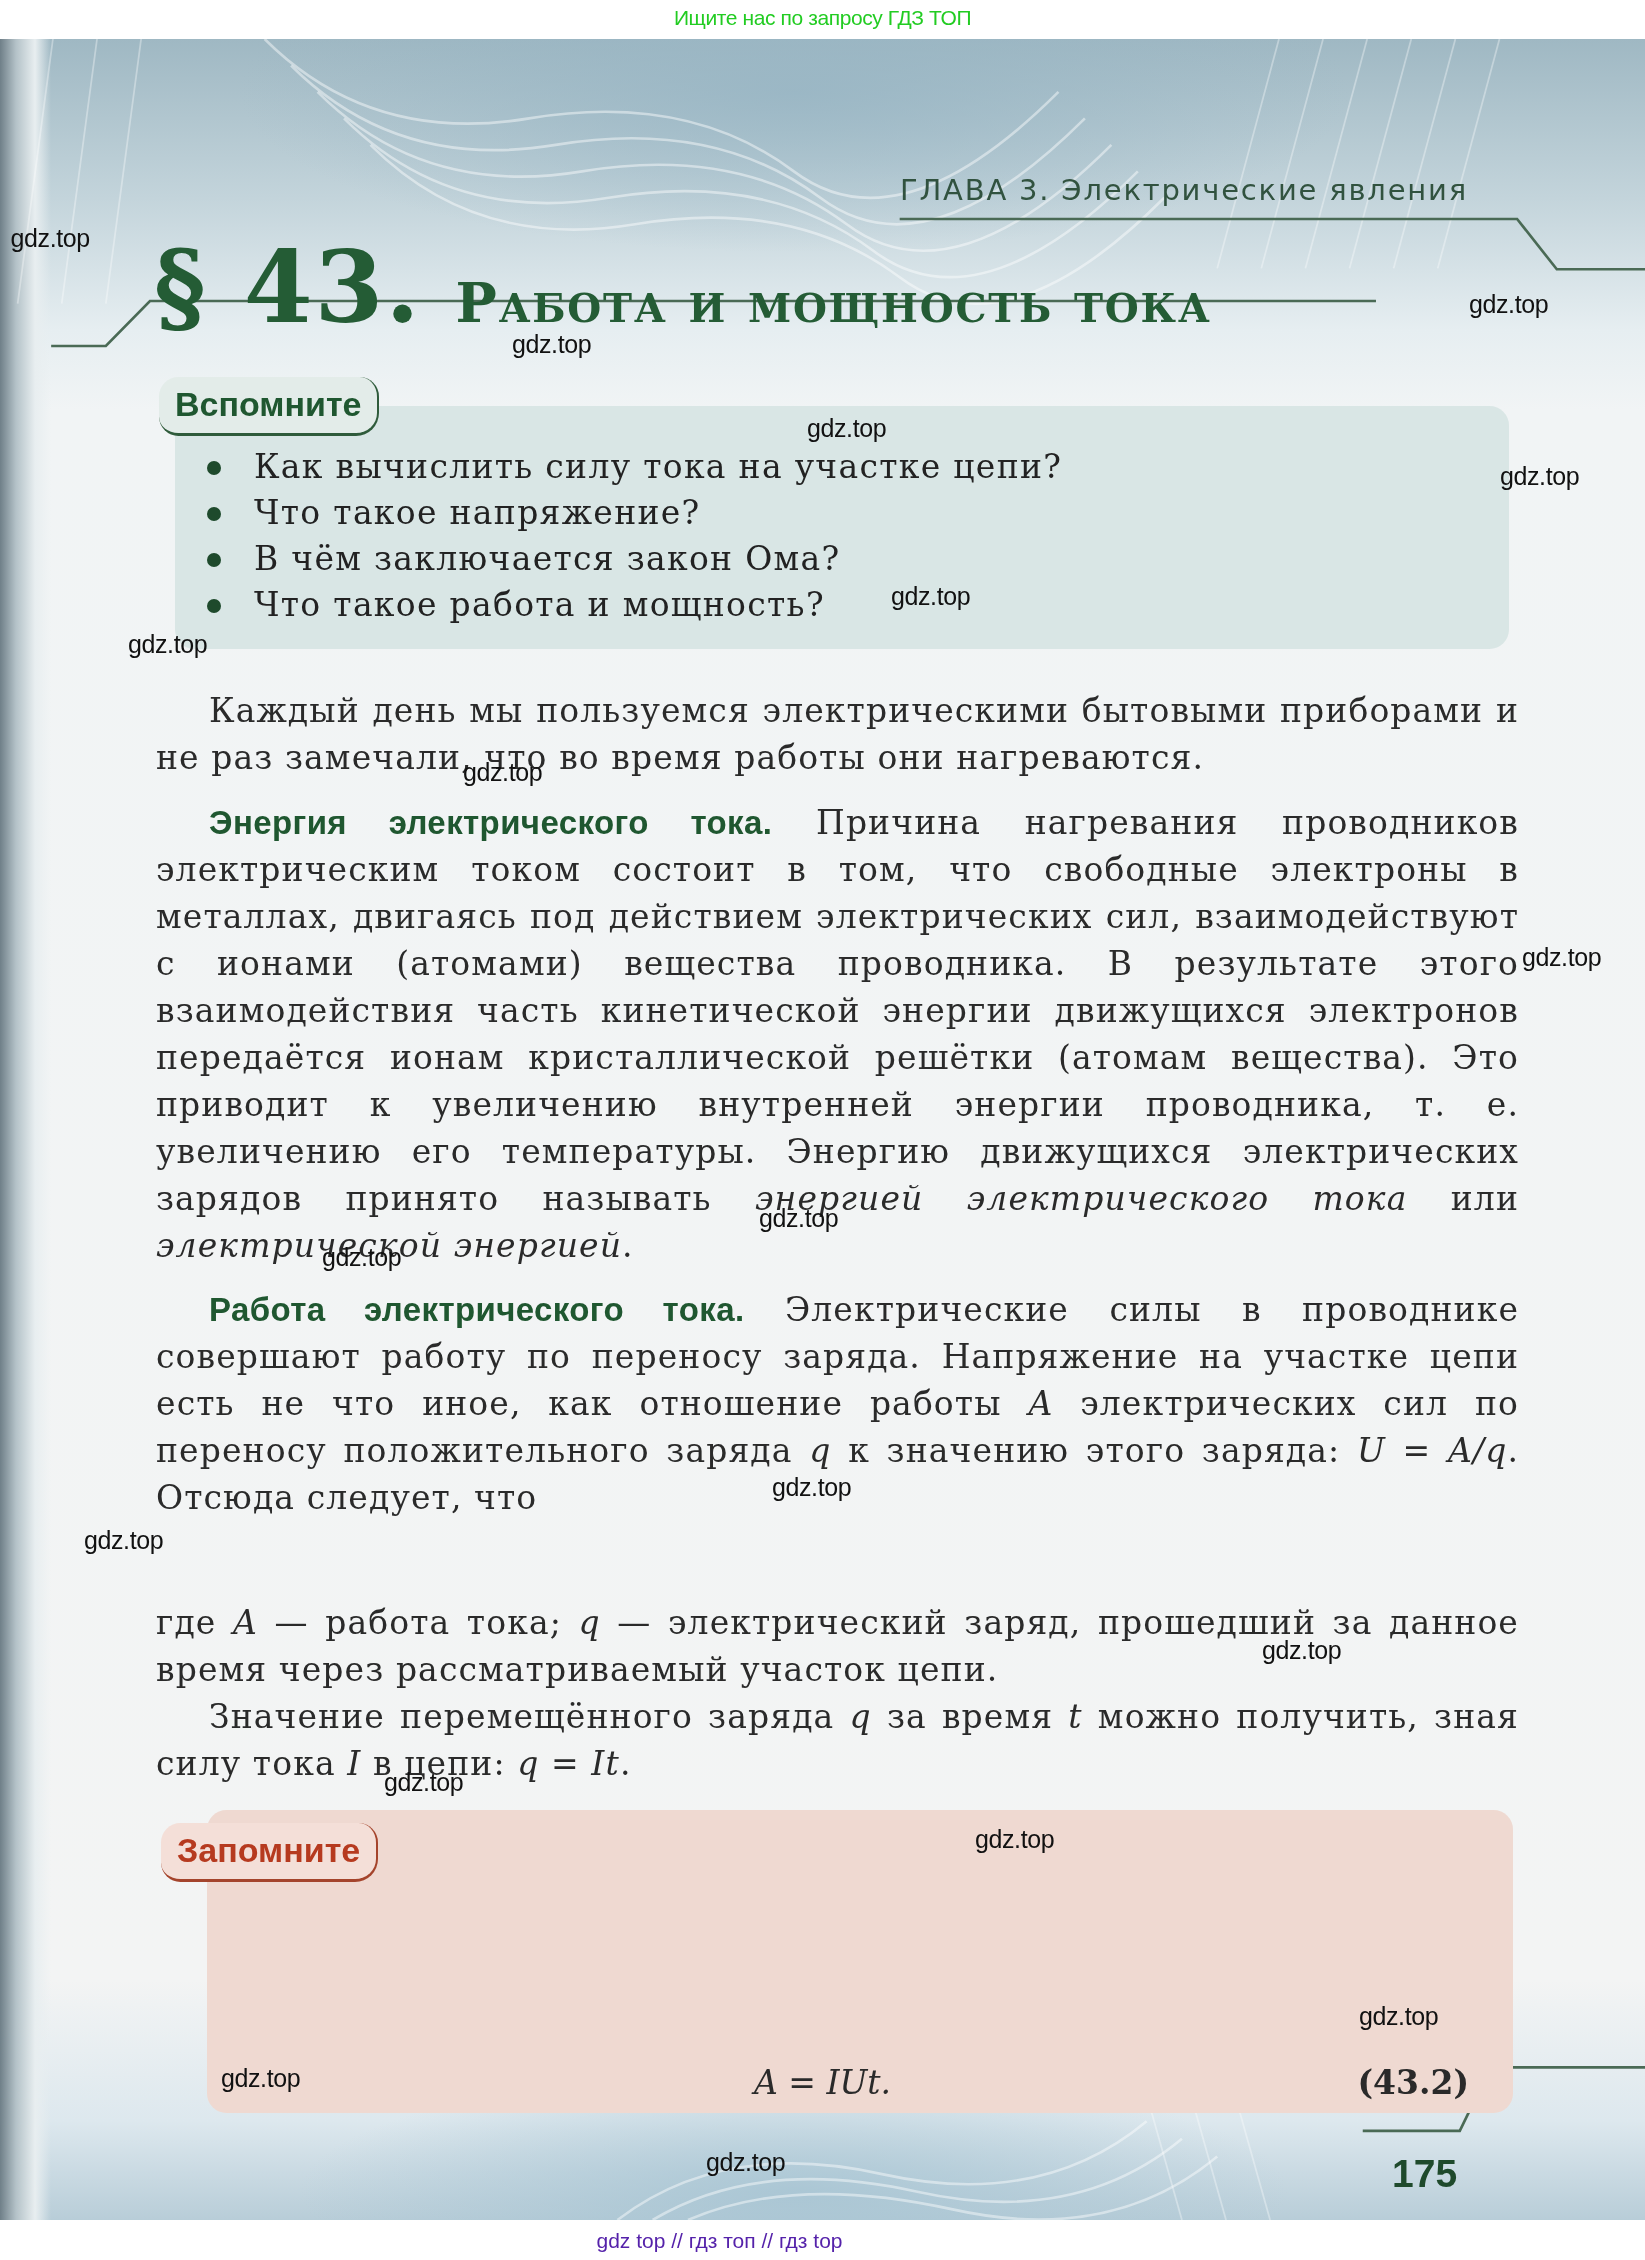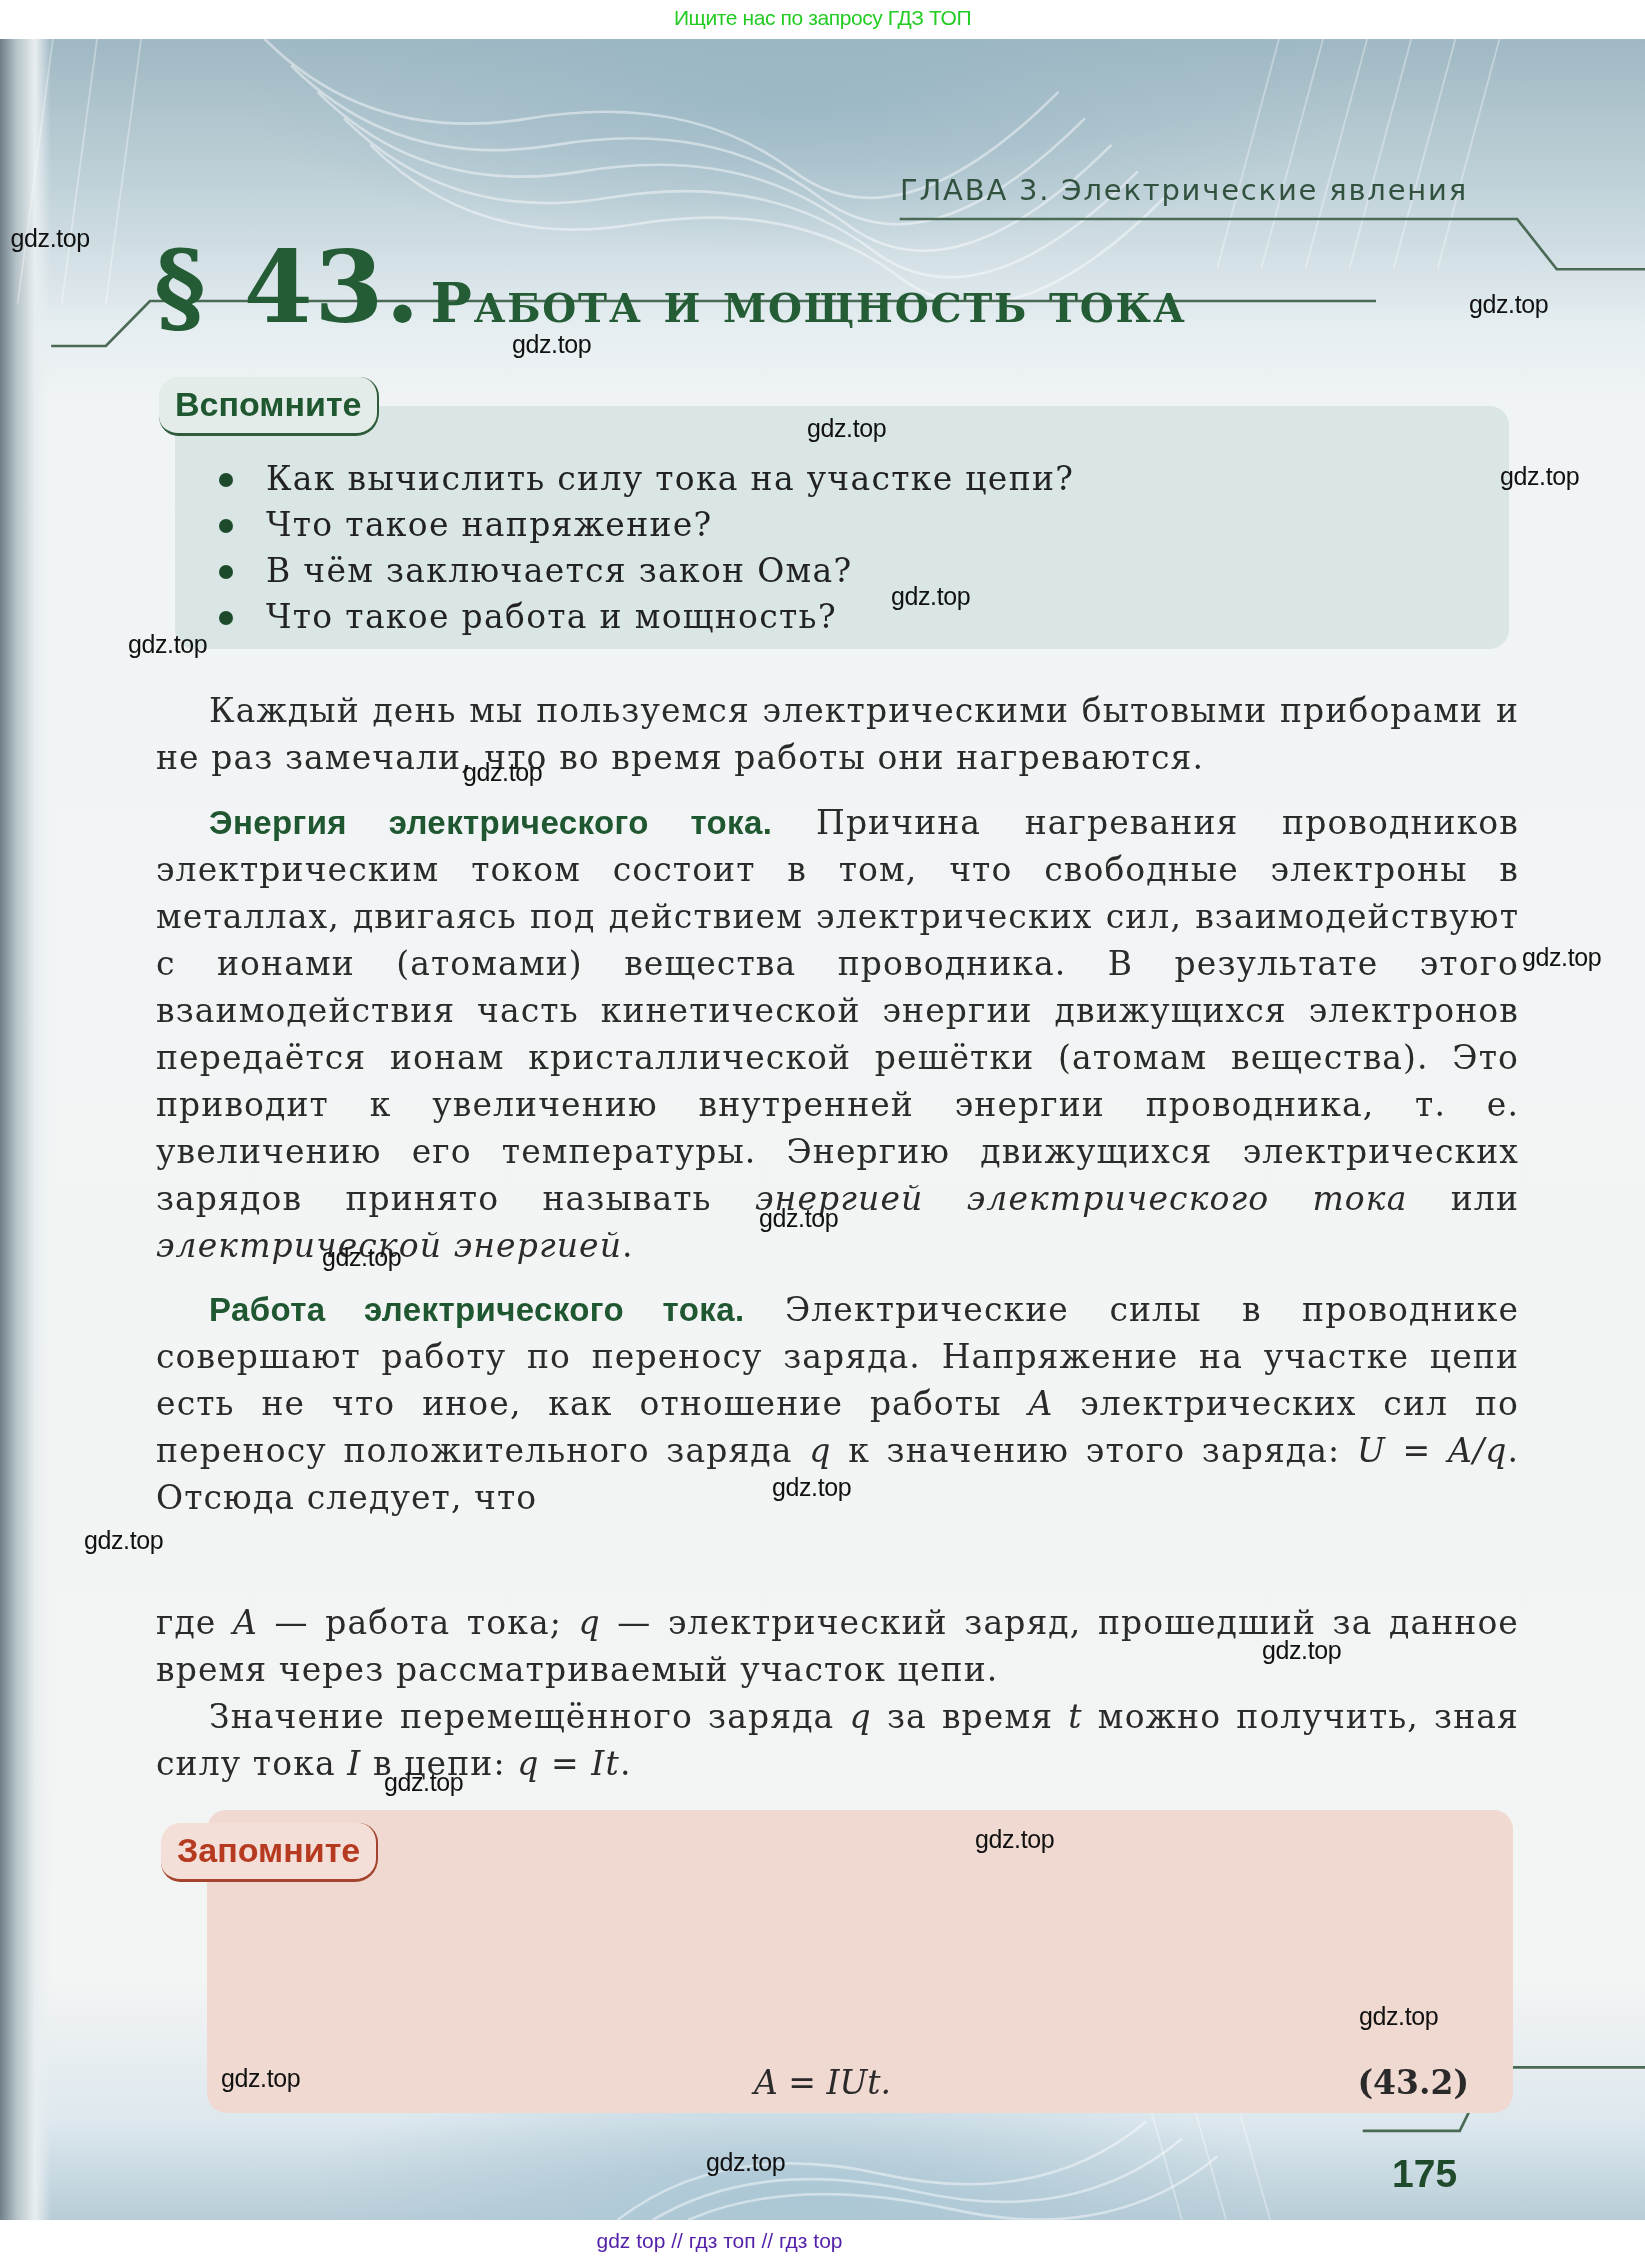--- a/index.html
+++ b/index.html
@@ -12,26 +12,26 @@
       radial-gradient(ellipse 706px 176px at 794px 2153px, rgba(165,195,210,0.8), rgba(165,195,210,0) 70%),
       linear-gradient(180deg, #9fb8c3 0px, #c3d4db 159px, #e6eef1 291px, #f1f4f5 371px, #f3f4f4 1941px, #dde8ee 2082px, #b8cdd8 2181px);
   }
   .page::before { content:""; position:absolute; left:0; top:0; width:51px; height:100%;
     background:linear-gradient(90deg,#6f7f88 0,#b4c2c8 16px,#e8eef0 35px,rgba(240,244,245,0) 51px); }
   .waves { position:absolute; left:0; top:0; width:1645px; height:2181px; pointer-events:none; }
   .chapter-head { position:absolute; left:900px; top:134px; font-family:"DejaVu Sans", sans-serif; font-size:29px; color:#31523f; letter-spacing:1.8px; }
   .rules { position:absolute; left:0; top:0; width:1645px; height:2181px; pointer-events:none; }
   .title { position:absolute; left:154px; top:190px; color:#245c35; white-space:nowrap; }
   .title .num { font-family:"DejaVu Serif", serif; font-weight:bold; font-size:99px; letter-spacing:1.8px; }
-  .title .name { font-family:"DejaVu Serif", serif; font-weight:bold; font-size:55px; margin-left:9px; font-variant:small-caps; letter-spacing:1.8px; }
+  .title .name { font-family:"DejaVu Serif", serif; font-weight:bold; font-size:55px; margin-left:34px; font-variant:small-caps; letter-spacing:1.8px; }
   .recall-box { position:absolute; left:175px; top:367px; width:1334px; height:243px; background:#d9e6e5; border-radius:19.4px; }
   .tab { position:absolute; padding:0 16px; height:56px; line-height:55px; font-family:"Liberation Sans", sans-serif; font-weight:bold; font-size:34px; border-radius:17.6px; }
   .tab-recall { left:159px; top:338px; color:#1f5730; background:#e3ece9; border-bottom:3.5px solid #2f5b3b; border-right:2.6px solid #2f5b3b; border-radius:19.4px 19.4px 23px 19.4px; }
   .tab-remember { left:161px; top:1784px; color:#b63a1f; background:#f4dfd8; border-bottom:3.5px solid #a4442c; border-right:2.6px solid #a4442c; border-radius:19.4px 19.4px 23px 19.4px; }
-  .bullets { position:absolute; left:201px; top:401px; margin:16px; padding:0; list-style:none; }
+  .bullets { position:absolute; left:201px; top:401px; margin:4px; padding:0; list-style:none; }
   .bullets li { position:relative; padding-left:49px; height:46px; font-size:33px; color:#222; line-height:46px; letter-spacing:1.3px; }
   .bullets li .dot { position:absolute; left:1.8px; top:17px; width:14px; height:14px; border-radius:50%; background:#1e4a2c; }
   .body { position:absolute; left:156px; width:1363px; font-size:33px; color:#2a2a2a; line-height:47px; letter-spacing:1.1px; text-align:justify; }
   .body p { margin:0; }
   .indent { text-indent:53px; }
   .head-inline { font-family:"Liberation Sans", sans-serif; font-weight:bold; color:#1f5730; letter-spacing:0.4px; }
   .it { font-style:italic; }
   .formula { position:absolute; left:156px; width:1363px; font-size:33px; color:#2a2a2a; height:47px; line-height:47px; }
   .formula .expr { position:absolute; left:609px; font-style:italic; }
   .formula .eqnum { position:absolute; right:0; font-weight:bold; }

